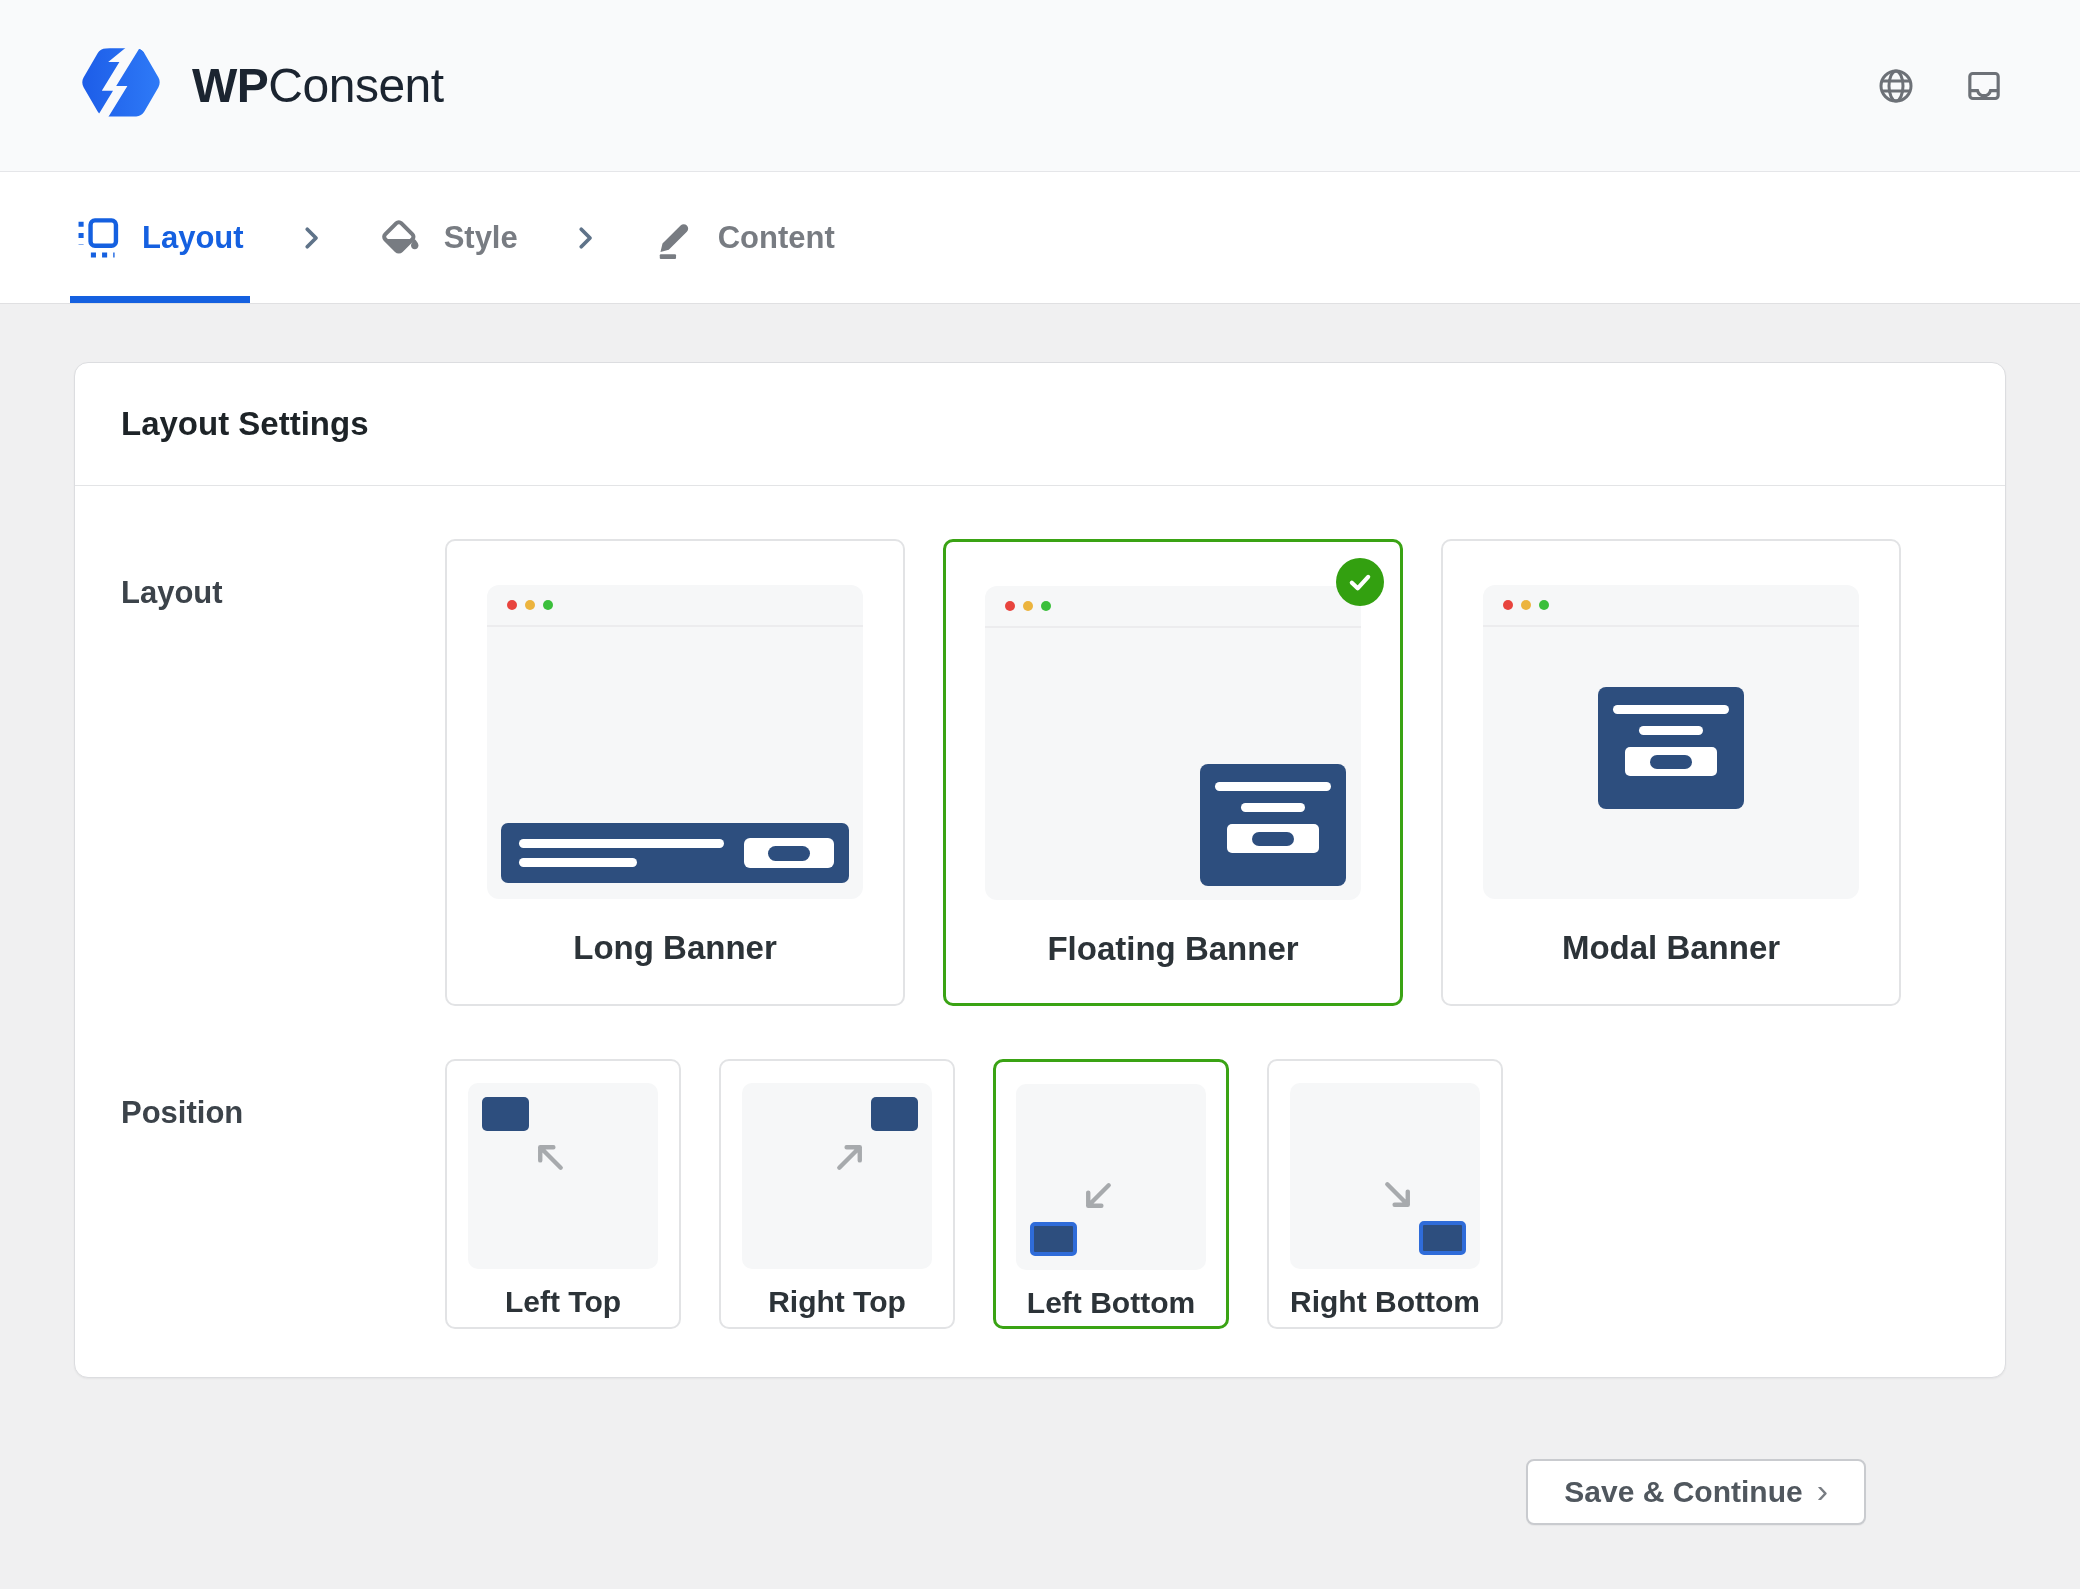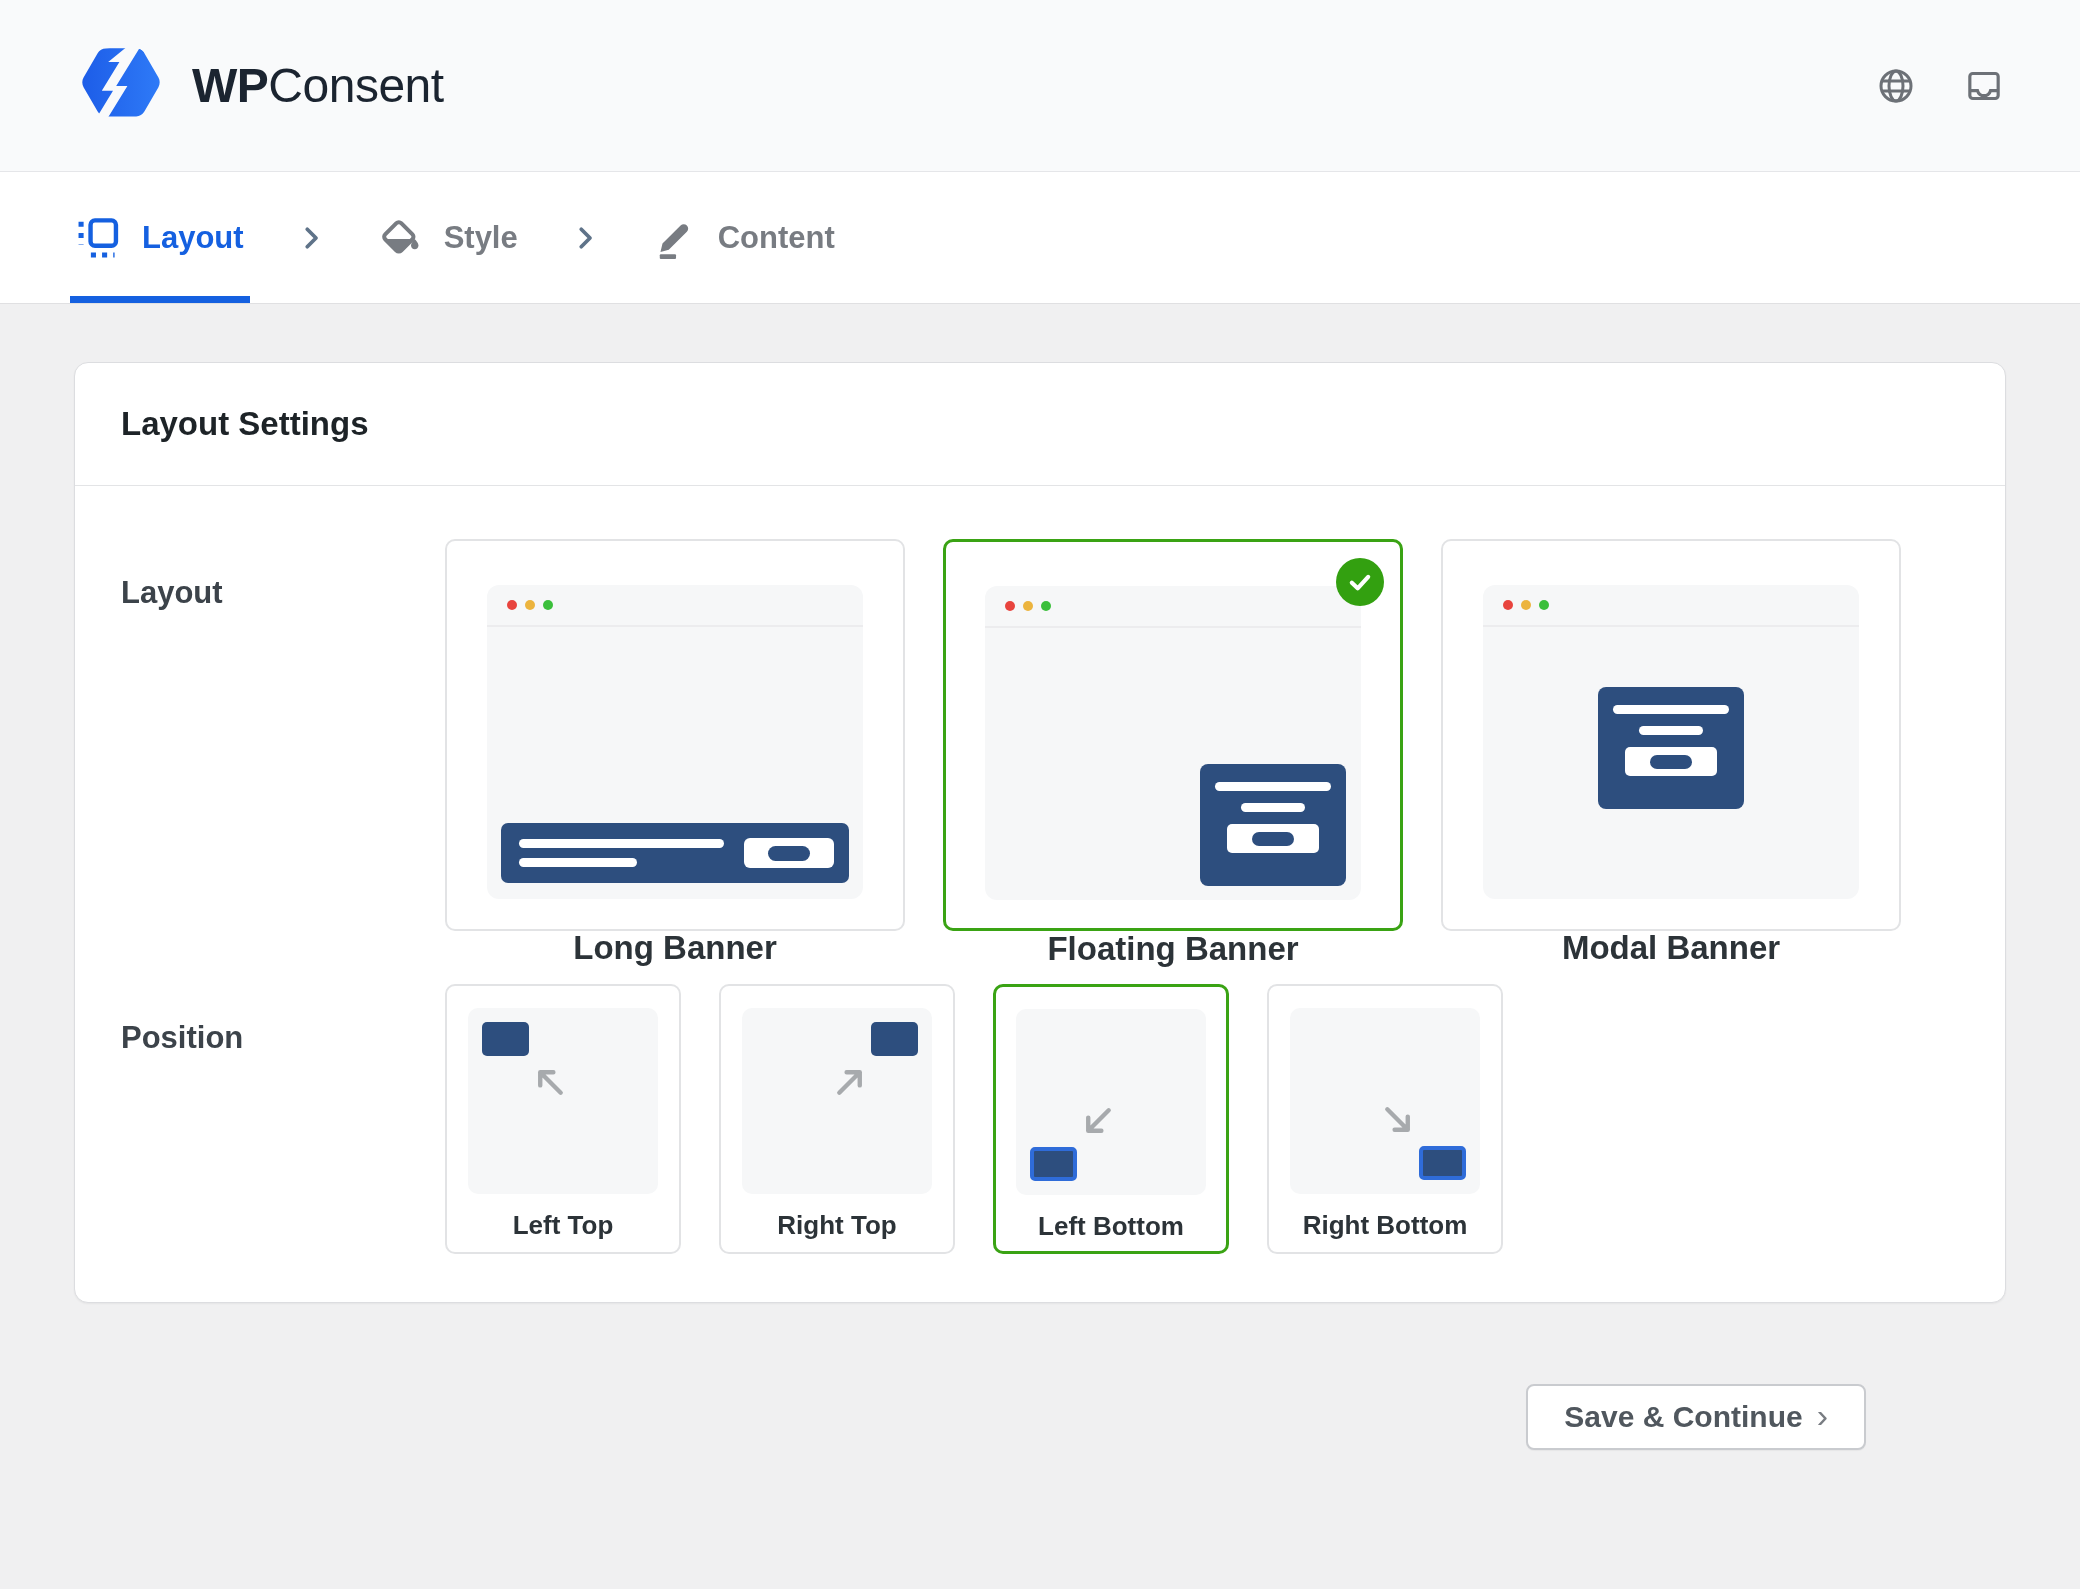--- a/index.html
+++ b/index.html
@@ -69,21 +69,21 @@
     padding:42px 46px; border-bottom:1px solid #e3e4e6;
     font-size:33px; font-weight:700; color:#1d2327;
   }
   .row { display:flex; padding:53px 46px 0; }
   .row:last-of-type { padding-bottom:48px; }
   .row-label { width:324px; padding-top:36px; font-size:31px; font-weight:700; color:#3c434a; }
   .cards { display:flex; gap:38px; }
 
   
   .layout-card {
-    width:460px; height:392px; background:#fff;
+    width:460px; height:467px; background:#fff;
     border:2px solid #e2e3e5; border-radius:10px;
     position:relative; cursor:pointer;
   }
   .layout-card.selected { border:3px solid #3aa314; }
   .card-label {
     position:absolute; left:0; right:0; top:388px; text-align:center;
     font-size:33px; font-weight:600; color:#2c3338;
   }
   .mockup {
     position:absolute; top:44px; left:50%; transform:translateX(-50%);
@@ -147,21 +147,21 @@
   }
   .pos-rect { position:absolute; width:47px; height:34px; background:#2d4e7e; border-radius:5px; }
   .pos-rect.outlined { border:4px solid #2f6cd9; }
   .pr-lt { top:14px; left:14px; }  .pr-rt { top:14px; right:14px; }
   .pr-lb { bottom:14px; left:14px; } .pr-rb { bottom:14px; right:14px; }
   .pos-arrow { position:absolute; width:38px; height:38px; color:#a7aaad; }
   .pa-lt { top:54px; left:62px; }
   .pa-rt { top:54px; right:62px; transform:rotate(90deg); }
   .pa-rb { bottom:54px; right:62px; transform:rotate(180deg); }
   .pa-lb { bottom:54px; left:62px; transform:rotate(270deg); }
-  .pos-card .card-label { top:224px; font-size:26px; }
+  .pos-card .card-label { top:224px; font-size:30px; }
 
   
   .footer-area { display:flex; justify-content:flex-end; padding:81px 140px 0 0; }
   .btn-save-continue {
     background:#fff; border:2px solid #c9cbcf; color:#50575e;
     padding:0 36px; gap:14px; box-shadow:0 1px 1px rgba(0,0,0,.04);
   }
   .btn-save-continue .chev { color:#787c82; font-weight:400; font-size:34px; line-height:1; padding-bottom:4px; }
 </style>
 </head>

